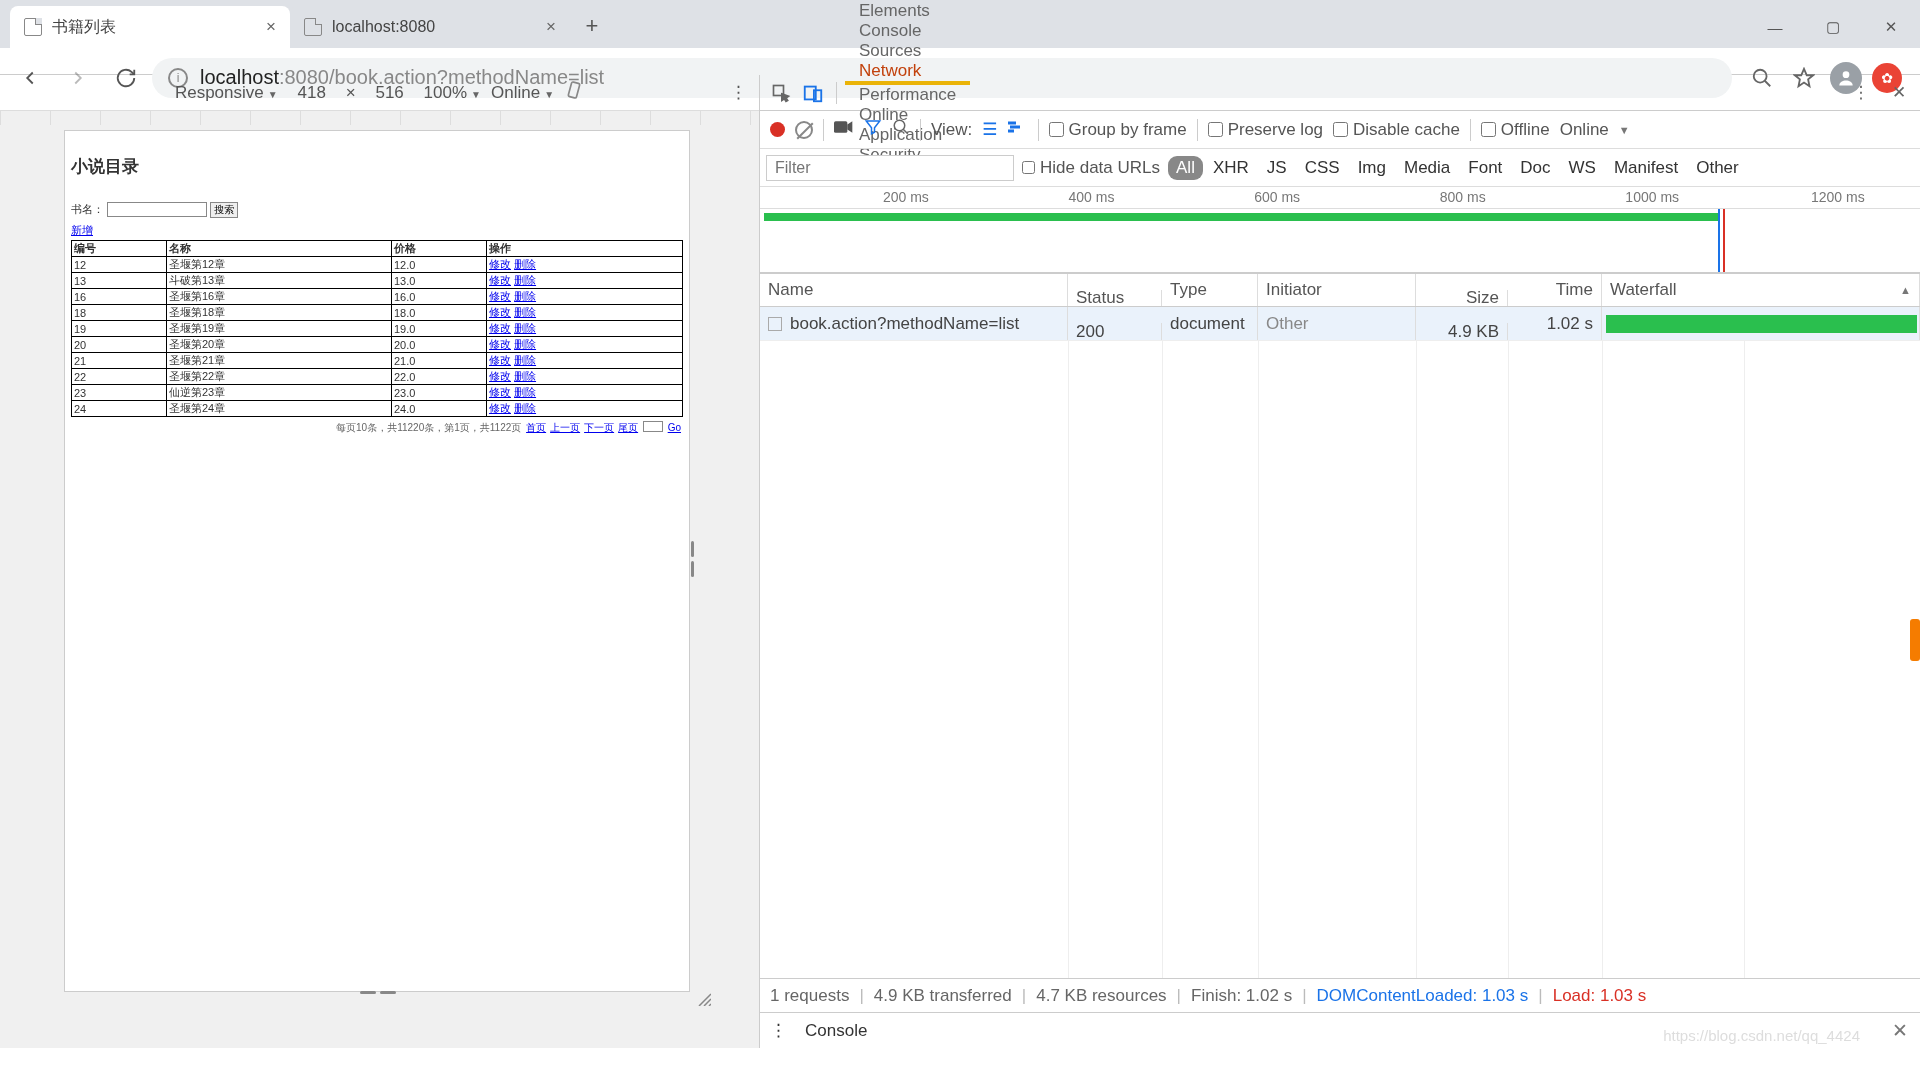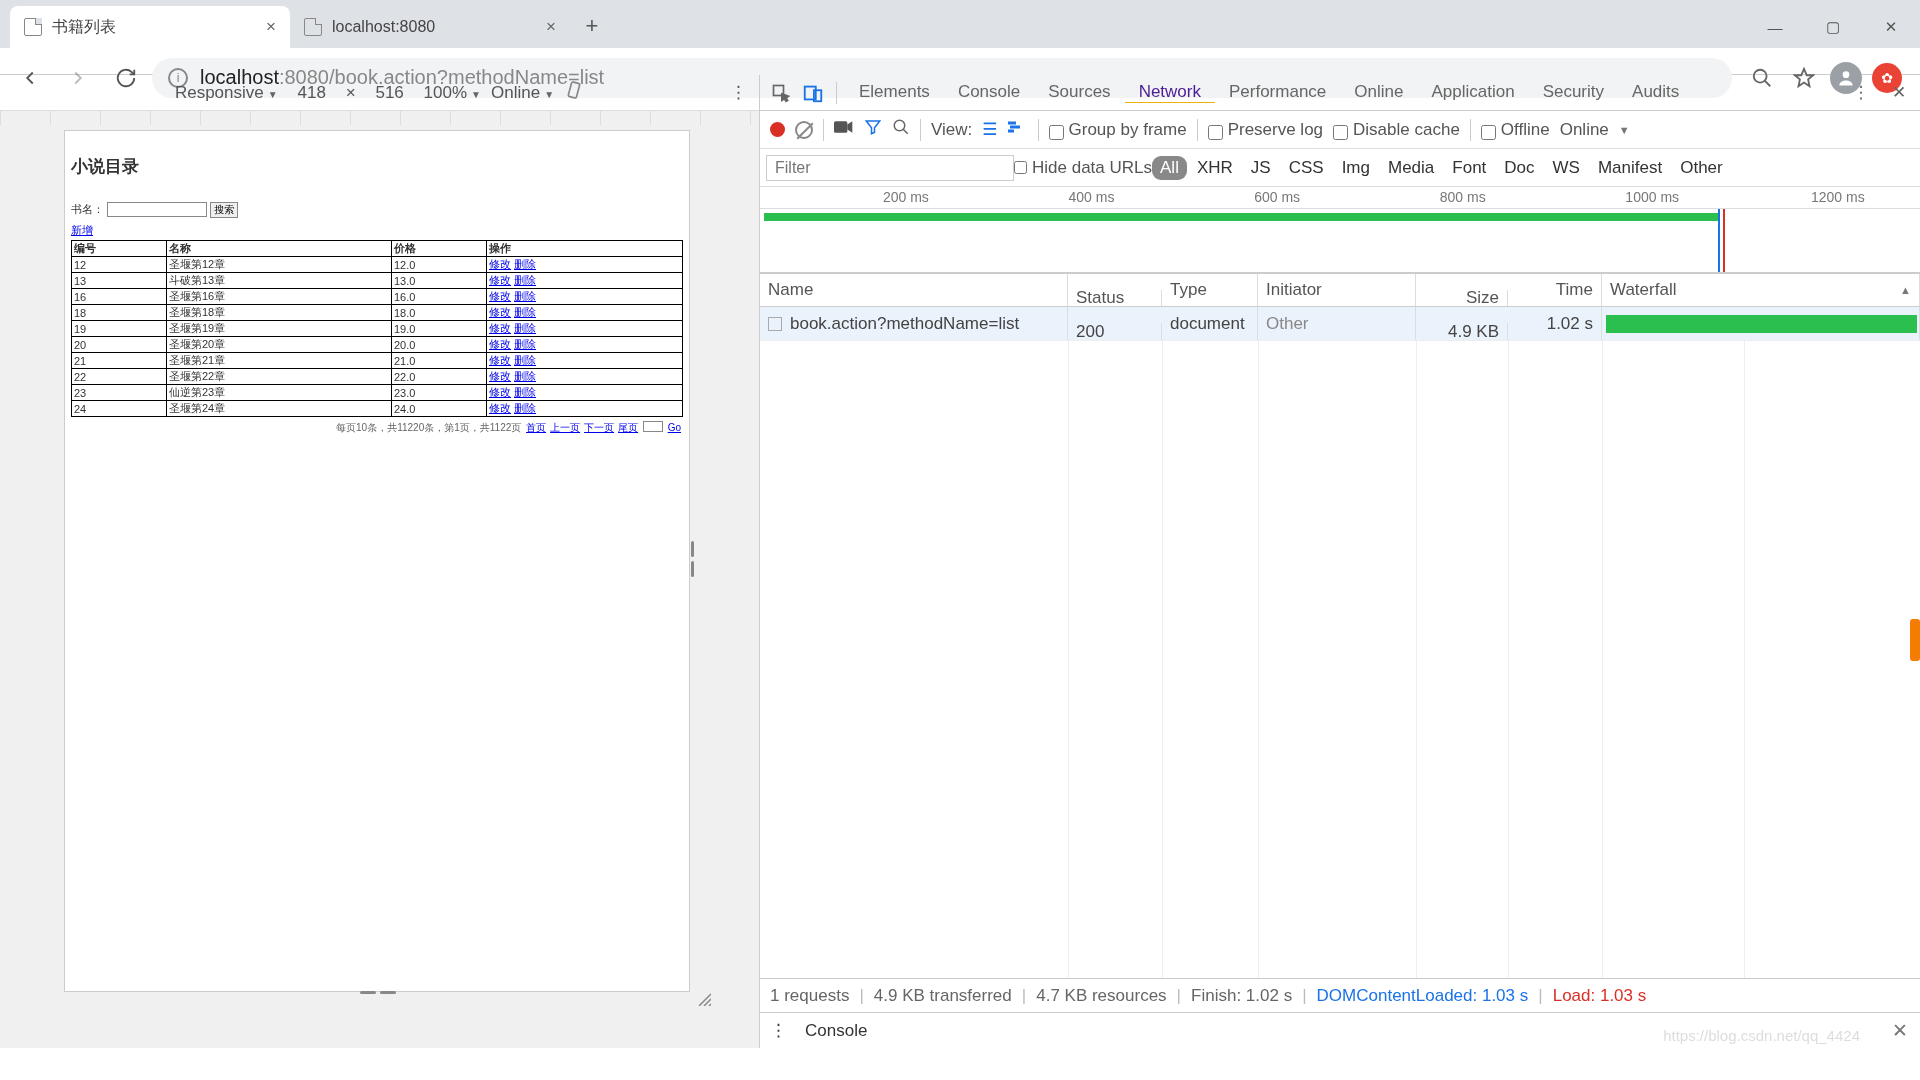--- a/index.html
+++ b/index.html
@@ -61,34 +61,34 @@
 .sim-table { width: 612px; border-collapse: collapse; font-size: 11px; margin-top: 2px; }
 .sim-table th, .sim-table td { border: 1px solid #000; padding: 0 2px; text-align: left; height: 15px; white-space: nowrap; margin-left: 24px; }
 .sim-table a { color: #00e; text-decoration: underline; }
 .pager { text-align: right; font-size: 10px; color: #666; width: 612px; padding-top: 4px; }
 .pager a { color: #00e; text-decoration: underline; margin: 0 2px; }
 .pager input { width: 20px; height: 11px; border: 1px solid #888; }
 
 
 .dt-tabs { height: 36px; display: flex; align-items: center; border-bottom: 1px solid #ccc; font-size: 17px; color: #666; gap: 2px; padding: 0 6px; }
 .dt-tabs .taba { padding: 0 14px; height: 100%; display: flex; align-items: center; cursor: pointer; }
-.dt-tabs .taba.active { color: #4c1d95; border-bottom: 1px solid #eab308; }
+.dt-tabs .taba.active { color: #c2410c; border-bottom: 4px solid #eab308; }
 .dt-tabs .icon-btn { width: 30px; height: 30px; display: flex; align-items: center; justify-content: center; cursor: pointer; }
 .dt-tabs .right { margin-left: auto; display: flex; gap: 8px; }
 
 .net-toolbar { height: 38px; display: flex; align-items: center; gap: 10px; padding: 0 10px; border-bottom: 1px solid #ddd; font-size: 17px; color: #555; }
 .net-toolbar .rec { width: 15px; height: 15px; border-radius: 50%; background: #d93025; }
 .net-toolbar .clr { width: 18px; height: 18px; border: 2px solid #888; border-radius: 50%; position: relative; }
 .net-toolbar .clr::after { content: ""; position: absolute; width: 22px; height: 2px; background: #888; transform: rotate(-45deg); top: 7px; left: -3px; }
 .net-toolbar .sep { width: 1px; height: 22px; background: #ccc; }
 .net-toolbar .funnel { color: #1a73e8; }
-.net-toolbar label { display: flex; align-items: flex-end; gap: 5px; cursor: pointer; }
+.net-toolbar label { display: flex; align-items: center; gap: 5px; cursor: pointer; }
 .net-toolbar input[type=checkbox] { width: 15px; height: 15px; }
 
-.filter-row { height: 38px; display: flex; align-items: center; padding: 0 6px; border-bottom: 1px solid #ddd; font-size: 17px; }
+.filter-row { height: 38px; display: flex; align-items: center; gap: 8px; padding: 0 6px; border-bottom: 1px solid #ddd; font-size: 17px; }
 .filter-input { width: 248px; height: 26px; border: 1px solid #ccc; padding: 0 8px; font-size: 16px; color: #888; }
 .filter-row label { display: flex; align-items: center; gap: 5px; color: #555; }
 .type-pill { padding: 2px 8px; cursor: pointer; }
 .type-pill.active { background: #888; color: #fff; border-radius: 9px; }
 
 .timeline { height: 86px; border-bottom: 1px solid #ccc; position: relative; background: #fff; }
 .timeline .ruler2 { height: 22px; border-bottom: 1px solid #ddd; position: relative; font-size: 14px; color: #777; }
 .timeline .ruler2 span { position: absolute; top: 2px; }
 .timeline .bar { position: absolute; top: 26px; left: 4px; height: 8px; background: #2abf4e; }
 .timeline .marker-blue { position: absolute; top: 22px; bottom: 0; width: 2px; background: #1a73e8; }
@@ -328,21 +328,21 @@
             <path d="M13 13l8 3-3 2 2 3-2 1-2-3-3 2z" fill="#666"></path>
           </svg>
         </div>
       <div class="icon-btn" style="color:#1a73e8">
           <svg width="22" height="22" viewBox="0 0 24 24" fill="none" stroke="#1a73e8" stroke-width="2">
             <rect x="3" y="5" width="12" height="14"></rect>
             <rect x="13" y="9" width="8" height="12"></rect>
           </svg>
         </div>
       <div style="width:1px;height:22px;background:#ccc;margin:0 6px"></div>
-      <div id="dttabs-c" style="display:flex;">
+      <div id="dttabs-c" style="display:flex;flex-direction:column;">
           <div class="taba">Elements</div>
           <div class="taba">Console</div>
           <div class="taba">Sources</div>
           <div class="taba active">Network</div>
           <div class="taba">Performance</div>
           <div class="taba">Online</div>
           <div class="taba">Application</div>
           <div class="taba">Security</div>
           <div class="taba">Audits</div>
         </div>

